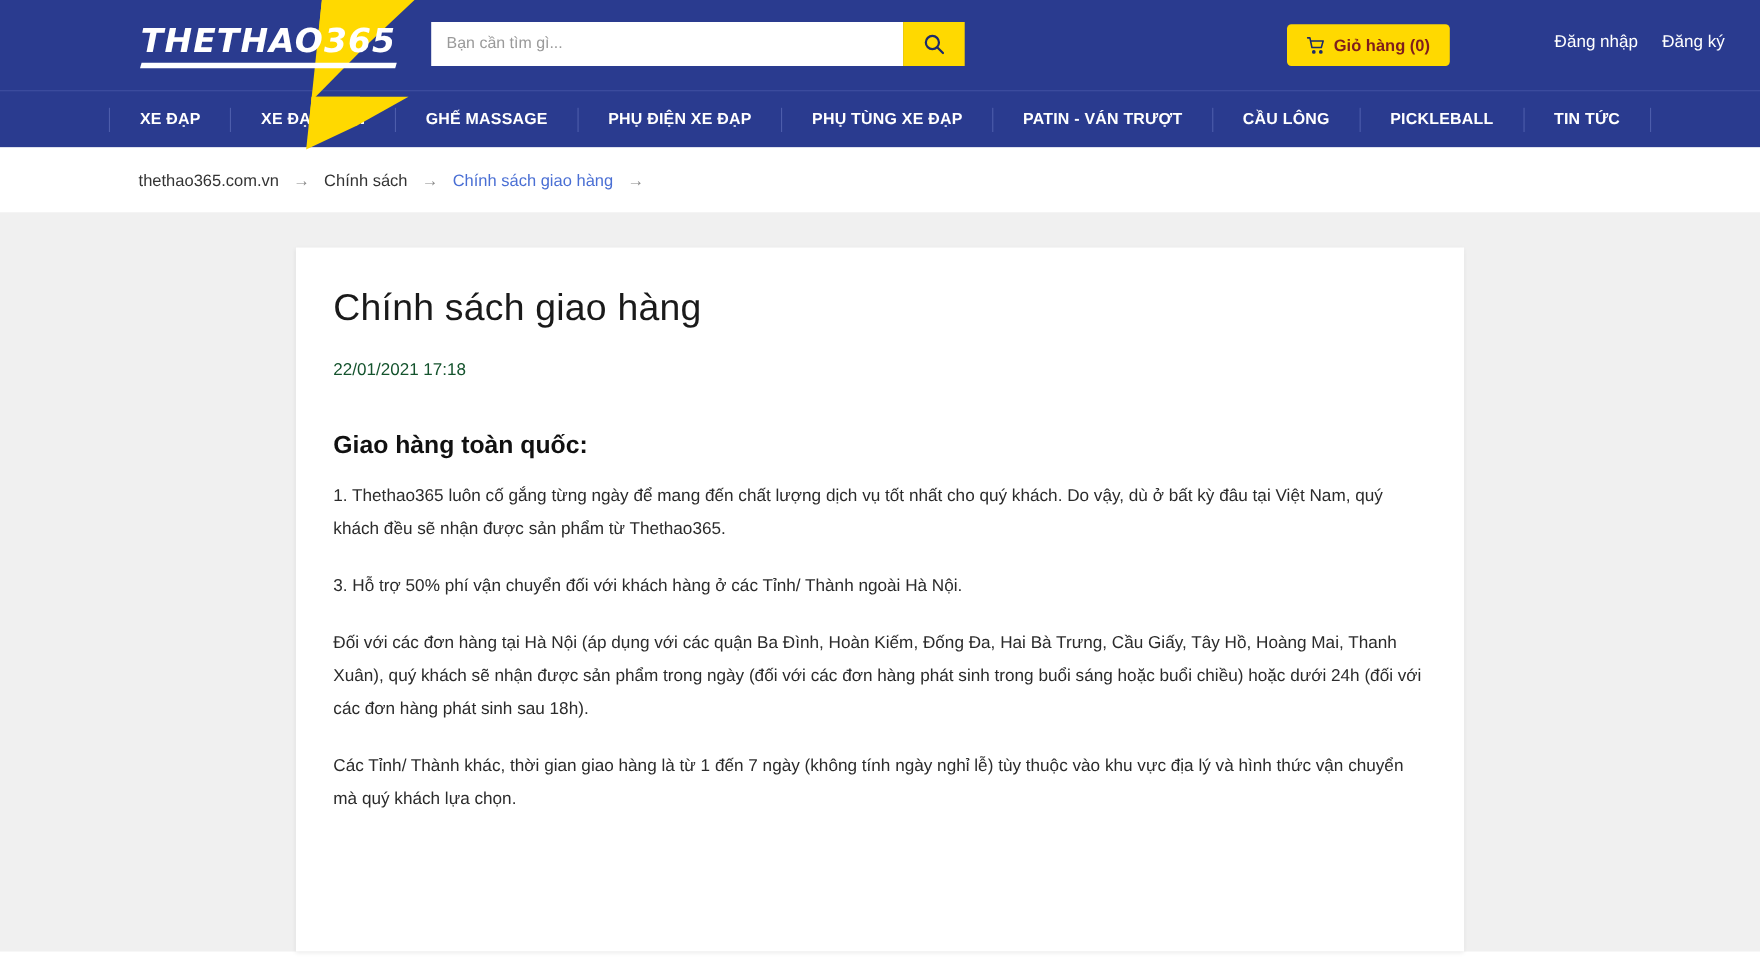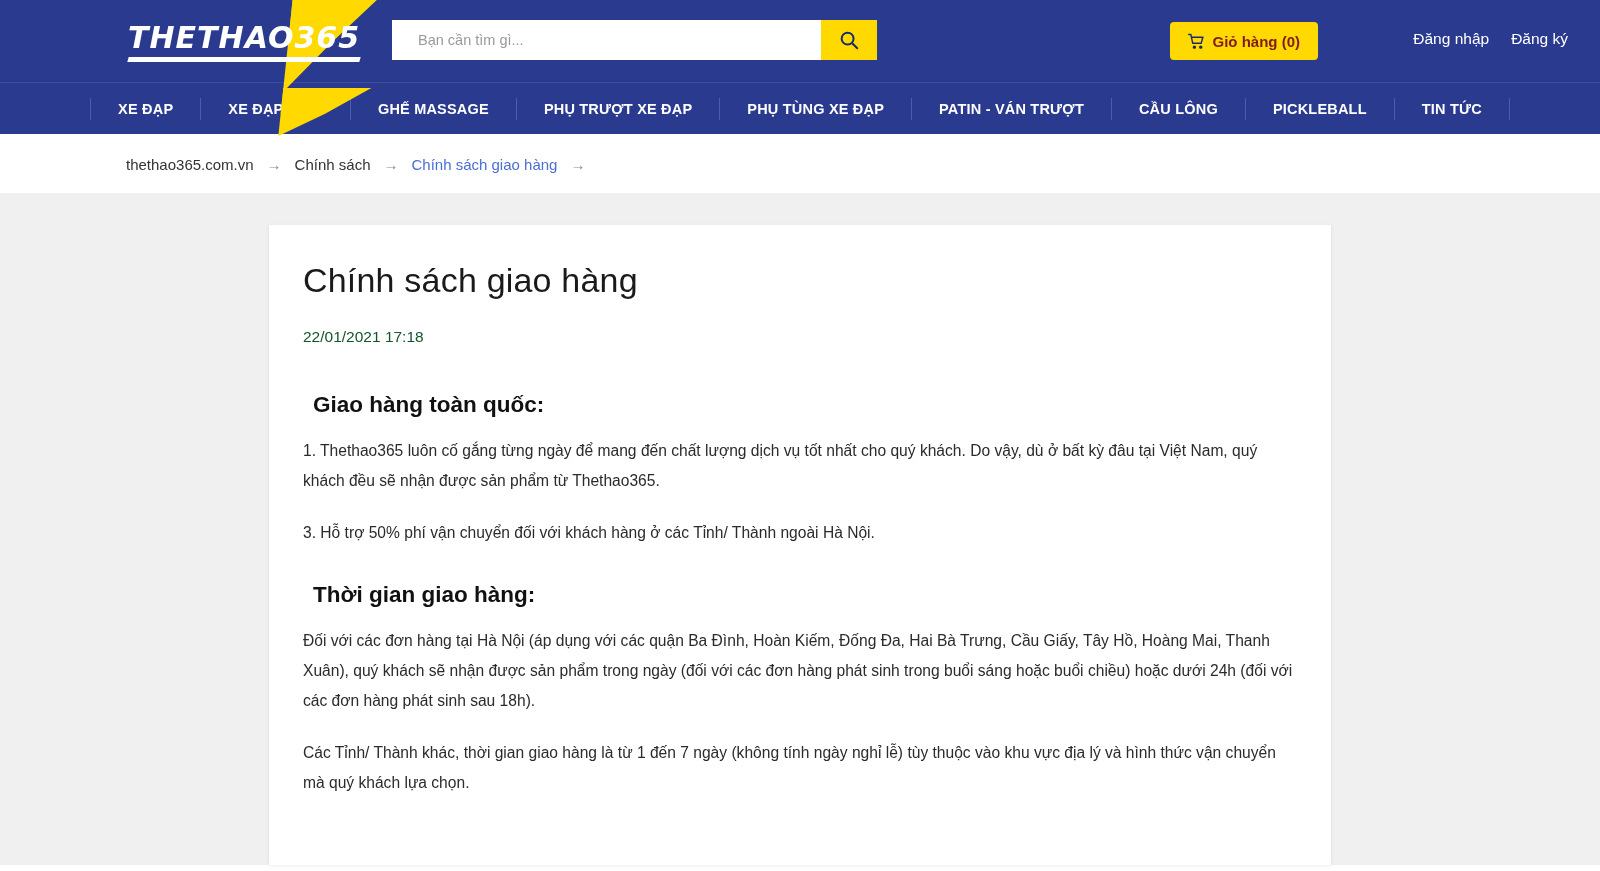--- a/index.html
+++ b/index.html
@@ -71,21 +71,21 @@
     position: absolute;
     left: 392px; top: 20px;
     width: 485px; height: 40px;
     display: flex;
   }
   .search-input {
     flex: 1;
     border: none;
     outline: none;
     background: #fff;
-    padding: 0 26px;
+    padding: 0 14px;
     font-size: 14.5px;
     color: #333;
     font-family: "Liberation Sans", sans-serif;
   }
   .search-input::placeholder { color: #9a9a9a; }
   .search-btn {
     width: 56px;
     background: #ffd900;
     border: none;
     cursor: pointer;
@@ -185,21 +185,21 @@
     letter-spacing: .2px;
   }
   .article .date {
     margin-top: 28px;
     font-size: 15.5px;
     color: #14532d;
   }
   .article h2 {
     font-size: 22.5px;
     color: #111;
-    margin: 46px 0 18px 10px;
+    margin: 46px 0 18px 0;
     font-weight: bold;
   }
   .article h2.tight { margin-top: 34px; }
   .article p {
     font-size: 15.6px;
     line-height: 30px;
     color: #2b2b2b;
     margin: 0 0 22px 0;
   }
   .article p b { font-weight: bold; color: #111; }
@@ -239,21 +239,21 @@
   <div class="auth-links">
     <a href="#">Đăng nhập</a>
     <a href="#">Đăng ký</a>
   </div>
 </div>
 
 <nav class="nav">
   <a class="nav-item" href="#">XE ĐẠP</a>
   <a class="nav-item" href="#">XE ĐẠP ĐIỆN</a>
   <a class="nav-item" href="#">GHẾ MASSAGE</a>
-  <a class="nav-item" href="#">PHỤ TRƯỢT XE ĐẠP</a>
+  <a class="nav-item" href="#">PHỤ ĐIỆN XE ĐẠP</a>
   <a class="nav-item" href="#">PHỤ TÙNG XE ĐẠP</a>
   <a class="nav-item" href="#">PATIN - VÁN TRƯỢT</a>
   <a class="nav-item" href="#">CẦU LÔNG</a>
   <a class="nav-item" href="#">PICKLEBALL</a>
   <a class="nav-item" href="#">TIN TỨC</a>
 </nav>
 
 <div class="breadcrumb">
   <a href="#">thethao365.com.vn</a>
   <span class="sep">→</span>
@@ -265,17 +265,16 @@
 
 <div class="page-bg">
   <article class="article">
     <h1>Chính sách giao hàng</h1>
     <div class="date">22/01/2021 17:18</div>
 
     <h2>Giao hàng toàn quốc:</h2>
     <p>1. Thethao365 luôn cố gắng từng ngày để mang đến chất lượng dịch vụ tốt nhất cho quý khách. Do vậy, dù ở bất kỳ đâu tại Việt Nam, quý khách đều sẽ nhận được sản phẩm từ Thethao365.</p>
     <p>3. Hỗ trợ 50% phí vận chuyển đối với khách hàng ở các Tỉnh/ Thành ngoài Hà Nội.</p>
 
-    <h2 class="tight">Thời gian giao hàng:</h2>
     <p>Đối với các đơn hàng tại Hà Nội (áp dụng với các quận Ba Đình, Hoàn Kiếm, Đống Đa, Hai Bà Trưng, Cầu Giấy, Tây Hồ, Hoàng Mai, Thanh Xuân), quý khách sẽ nhận được sản phẩm trong ngày (đối với các đơn hàng phát sinh trong buổi sáng hoặc buổi chiều) hoặc dưới 24h (đối với các đơn hàng phát sinh sau 18h).</p>
     <p>Các Tỉnh/ Thành khác, thời gian giao hàng là từ 1 đến 7 ngày (không tính ngày nghỉ lễ) tùy thuộc vào khu vực địa lý và hình thức vận chuyển mà quý khách lựa chọn.</p>
   </article>
 </div>
 
 </body></html>

